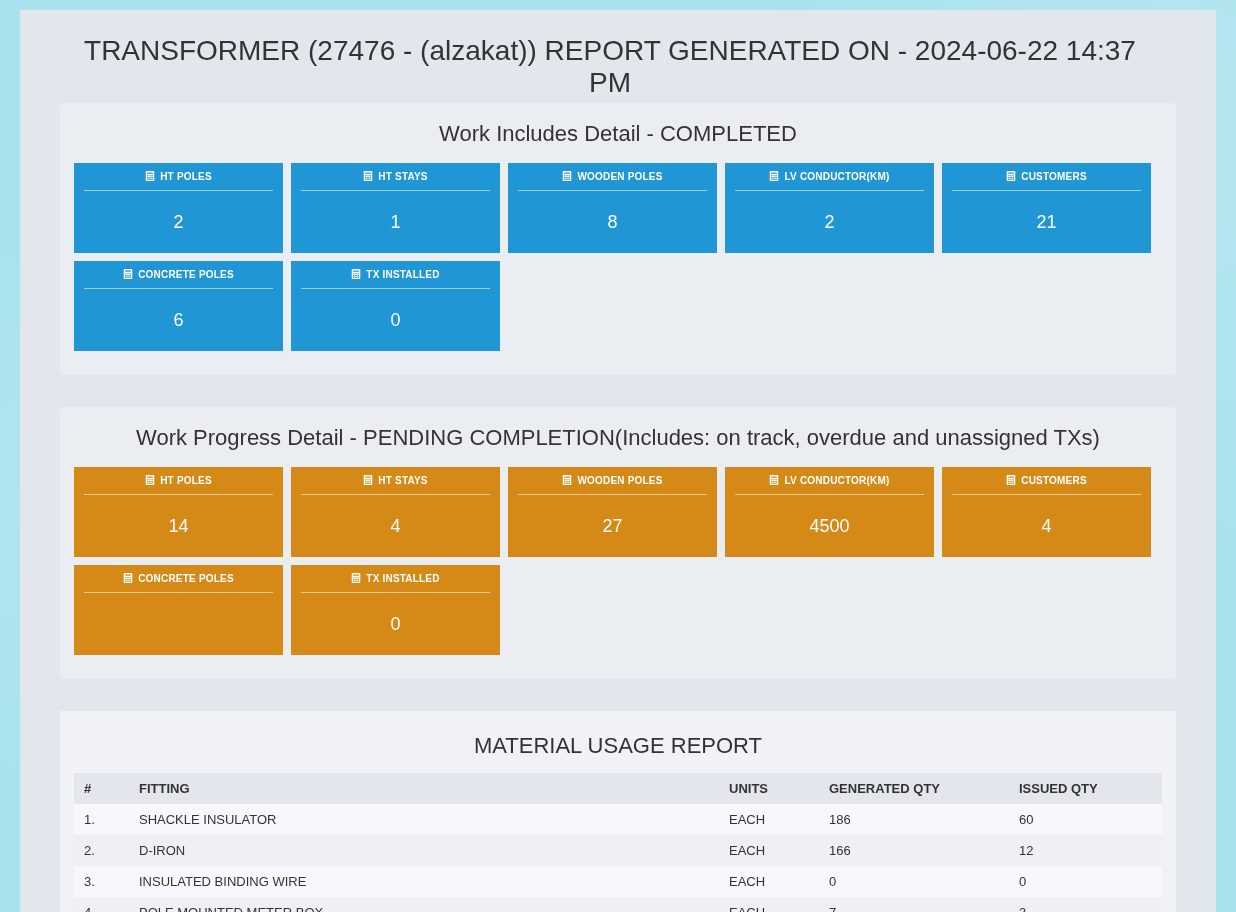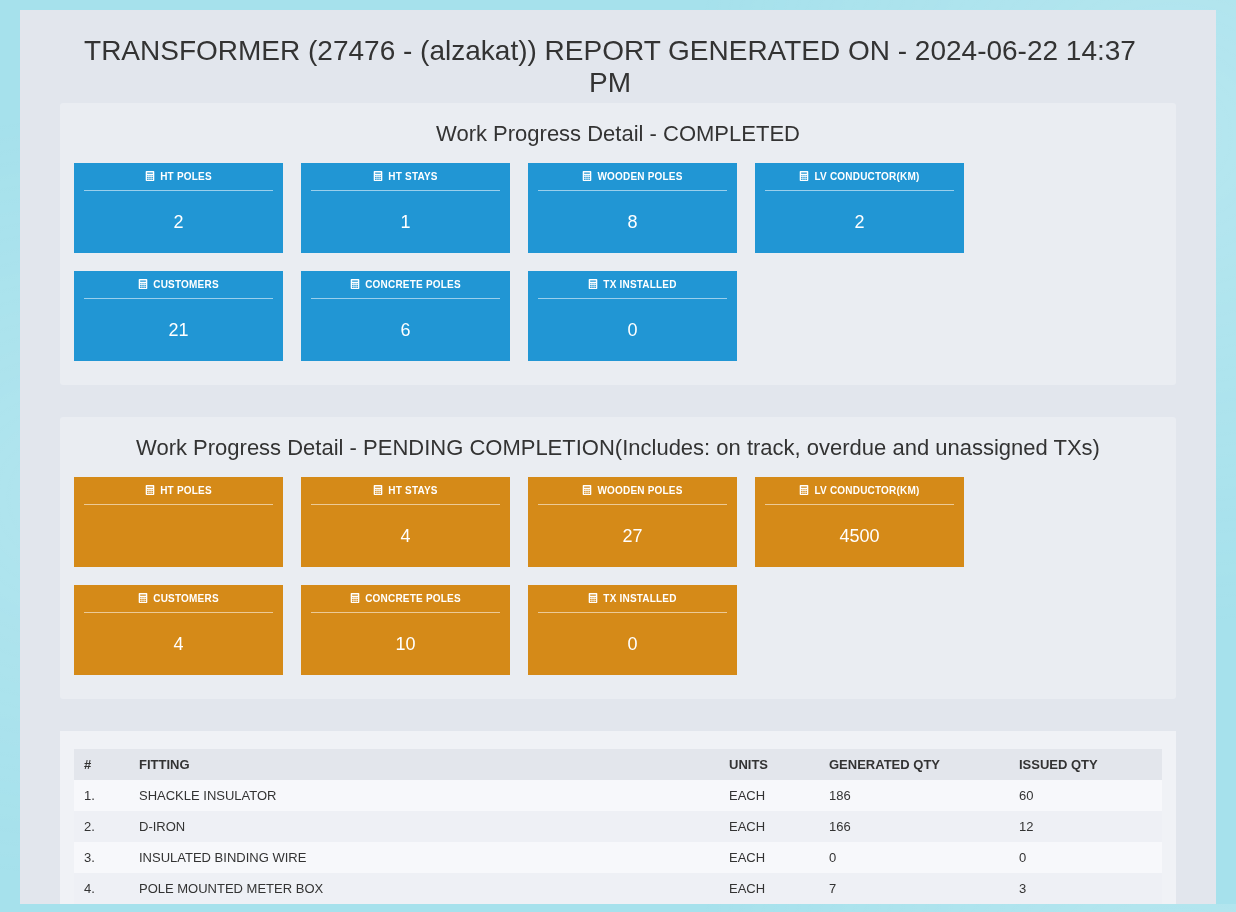--- a/index.html
+++ b/index.html
@@ -41,21 +41,21 @@
   h3.section-title {
     text-align: center;
     font-weight: 400;
     font-size: 22px;
     margin: 4px 0 16px 0;
     color: #333;
   }
   .tiles {
     display: flex;
     flex-wrap: wrap;
-    gap: 18px;
+    gap: 8px;
   }
   .tile {
     width: 209px;
     height: 90px;
     color: #fff;
     display: flex;
     flex-direction: column;
   }
   .tile.blue   { background: #2196d4; }
   .tile.orange { background: #d58a18; }
@@ -114,21 +114,21 @@
   .col-gen    { width: 190px; }
 </style>
 </head>
 <body>
 
 <div class="page">
 
   <h1 class="title">TRANSFORMER (27476 - (alzakat)) REPORT GENERATED ON - 2024-06-22 14:37 PM</h1>
 
   <div class="panel">
-    <h3 class="section-title">Work Progress Detail - COMPLETED</h3>
+    <h3 class="section-title">Work Includes Detail - COMPLETED</h3>
     <div class="tiles" id="completed-tiles">
         <div class="tile blue">
           <div class="tile-head">
             <span><svg viewBox="0 0 14 14">
                 <path d="M2 0h10a1 1 0 0 1 1 1v12a1 1 0 0 1-1 1H2a1 1 0 0 1-1-1V1a1 1 0 0 1 1-1zm1 2v2h8V2H3zm0 4v1.5h2V6H3zm3 0v1.5h2V6H6zm3 0v1.5h2V6H9zM3 8.5V10h2V8.5H3zm3 0V10h2V8.5H6zm3 0V10h2V8.5H9zM3 11v1.5h2V11H3zm3 0v1.5h2V11H6zm3 0v1.5h2V11H9z"></path>
               </svg></span>
             <span>HT POLES</span>
           </div>
           <div class="tile-value">2</div>
         </div>
@@ -192,20 +192,21 @@
   <div class="panel">
     <h3 class="section-title">Work Progress Detail - PENDING COMPLETION(Includes: on track, overdue and unassigned TXs)</h3>
     <div class="tiles" id="pending-tiles">
         <div class="tile orange">
           <div class="tile-head">
             <span><svg viewBox="0 0 14 14">
                 <path d="M2 0h10a1 1 0 0 1 1 1v12a1 1 0 0 1-1 1H2a1 1 0 0 1-1-1V1a1 1 0 0 1 1-1zm1 2v2h8V2H3zm0 4v1.5h2V6H3zm3 0v1.5h2V6H6zm3 0v1.5h2V6H9zM3 8.5V10h2V8.5H3zm3 0V10h2V8.5H6zm3 0V10h2V8.5H9zM3 11v1.5h2V11H3zm3 0v1.5h2V11H6zm3 0v1.5h2V11H9z"></path>
               </svg></span>
             <span>HT POLES</span>
           </div>
+          <div class="tile-value">14</div>
         </div>
         <div class="tile orange">
           <div class="tile-head">
             <span><svg viewBox="0 0 14 14">
                 <path d="M2 0h10a1 1 0 0 1 1 1v12a1 1 0 0 1-1 1H2a1 1 0 0 1-1-1V1a1 1 0 0 1 1-1zm1 2v2h8V2H3zm0 4v1.5h2V6H3zm3 0v1.5h2V6H6zm3 0v1.5h2V6H9zM3 8.5V10h2V8.5H3zm3 0V10h2V8.5H6zm3 0V10h2V8.5H9zM3 11v1.5h2V11H3zm3 0v1.5h2V11H6zm3 0v1.5h2V11H9z"></path>
               </svg></span>
             <span>HT STAYS</span>
           </div>
           <div class="tile-value">4</div>
         </div>
@@ -236,35 +237,35 @@
           </div>
           <div class="tile-value">4</div>
         </div>
         <div class="tile orange">
           <div class="tile-head">
             <span><svg viewBox="0 0 14 14">
                 <path d="M2 0h10a1 1 0 0 1 1 1v12a1 1 0 0 1-1 1H2a1 1 0 0 1-1-1V1a1 1 0 0 1 1-1zm1 2v2h8V2H3zm0 4v1.5h2V6H3zm3 0v1.5h2V6H6zm3 0v1.5h2V6H9zM3 8.5V10h2V8.5H3zm3 0V10h2V8.5H6zm3 0V10h2V8.5H9zM3 11v1.5h2V11H3zm3 0v1.5h2V11H6zm3 0v1.5h2V11H9z"></path>
               </svg></span>
             <span>CONCRETE POLES</span>
           </div>
-          <div class="tile-value">10</div>
         </div>
         <div class="tile orange">
           <div class="tile-head">
             <span><svg viewBox="0 0 14 14">
                 <path d="M2 0h10a1 1 0 0 1 1 1v12a1 1 0 0 1-1 1H2a1 1 0 0 1-1-1V1a1 1 0 0 1 1-1zm1 2v2h8V2H3zm0 4v1.5h2V6H3zm3 0v1.5h2V6H6zm3 0v1.5h2V6H9zM3 8.5V10h2V8.5H3zm3 0V10h2V8.5H6zm3 0V10h2V8.5H9zM3 11v1.5h2V11H3zm3 0v1.5h2V11H6zm3 0v1.5h2V11H9z"></path>
               </svg></span>
             <span>TX INSTALLED</span>
           </div>
           <div class="tile-value">0</div>
         </div>
       </div>
   </div>
 
   <div class="mat-panel">
+    <h3 class="mat-title">MATERIAL USAGE REPORT</h3>
     <table class="mat">
       <thead>
         <tr>
           <th class="col-num">#</th>
           <th class="col-fit">FITTING</th>
           <th class="col-units">UNITS</th>
           <th class="col-gen">GENERATED QTY</th>
           <th>ISSUED QTY</th>
         </tr>
       </thead>

